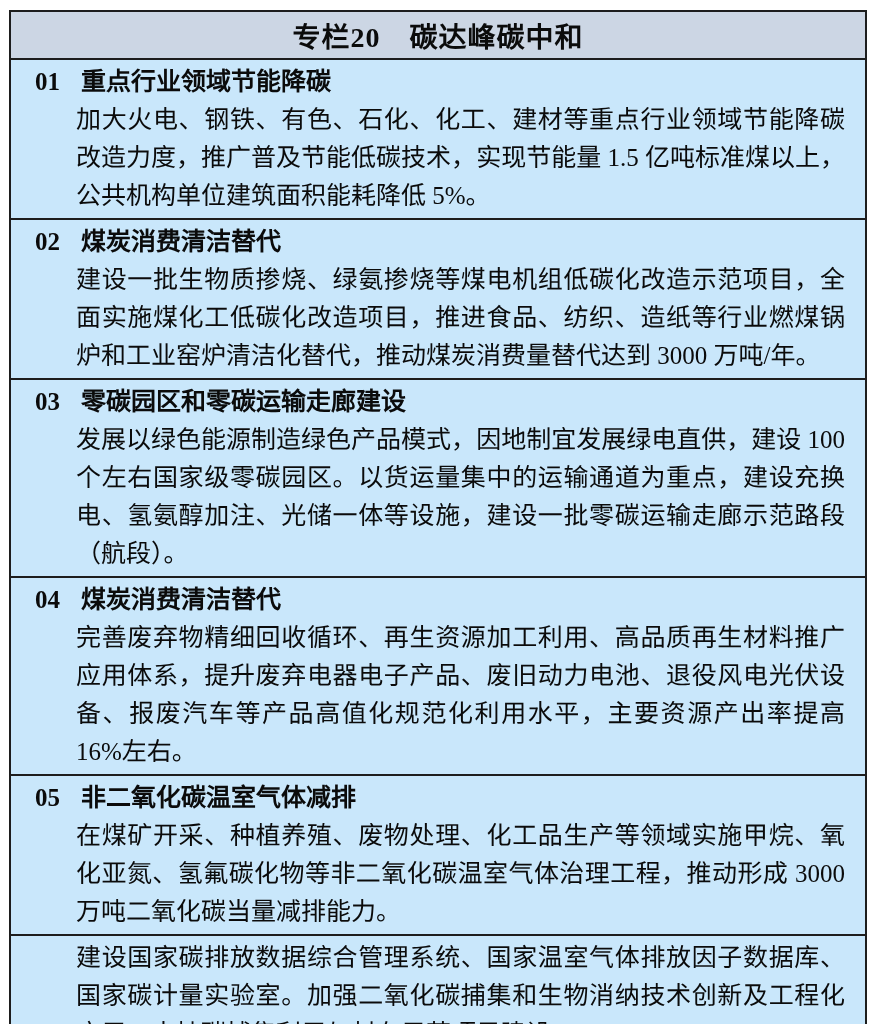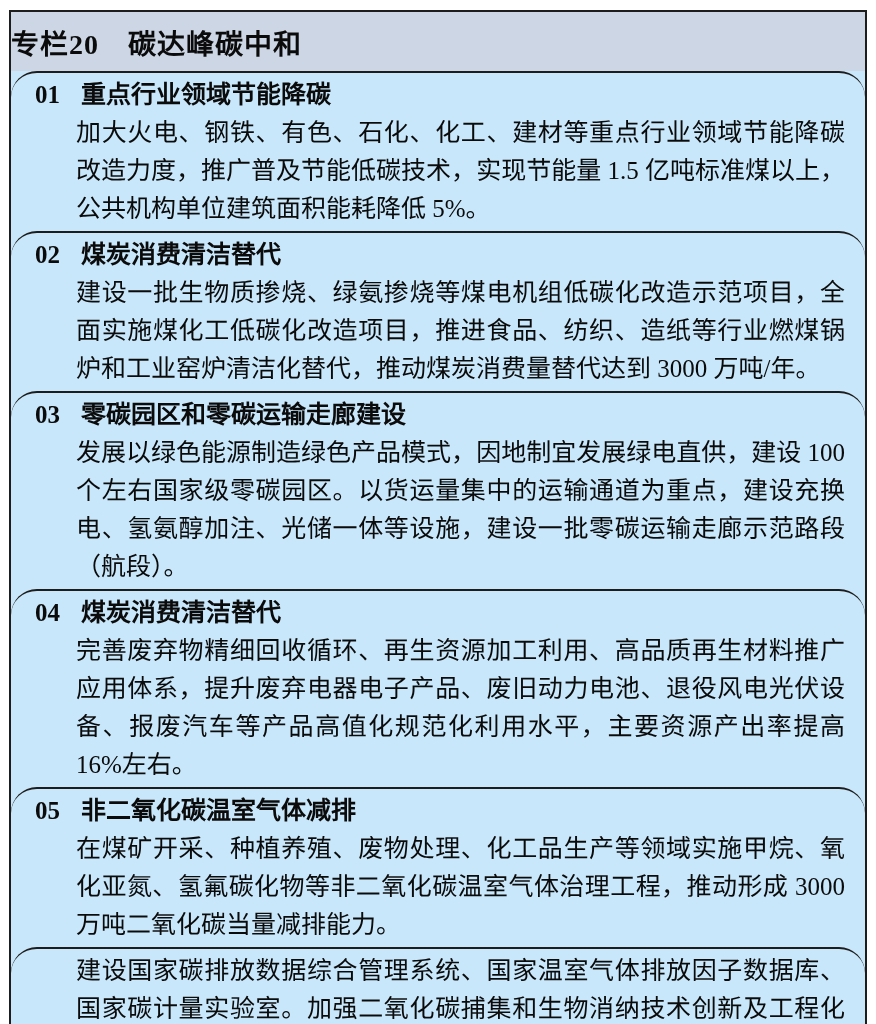--- a/index.html
+++ b/index.html
@@ -16,34 +16,33 @@
     position: absolute;
     left: 9px;
     top: 10px;
     width: 858px;
     box-sizing: border-box;
     border: 2px solid #1d1d1d;
     background: #c9e7fb;
   }
   .panel-header {
     background: #ccd6e4;
-    height: 59px;
+    height: 46px;
     display: flex;
     align-items: center;
-    justify-content: flex-start;
+    justify-content: center;
     font-weight: bold;
     font-size: 28px;
     letter-spacing: 1px;
   }
   .section {
     background: #c9e7fb;
     border-top: 2px solid #1d1d1d;
     padding: 3px 20px 3px 24px;
     box-sizing: border-box;
-    border-radius: 26px;
   }
   .section-head {
     font-size: 25px;
     font-weight: bold;
     line-height: 38px;
     white-space: nowrap;
   }
   .section-num {
     display: inline-block;
     width: 46px;

